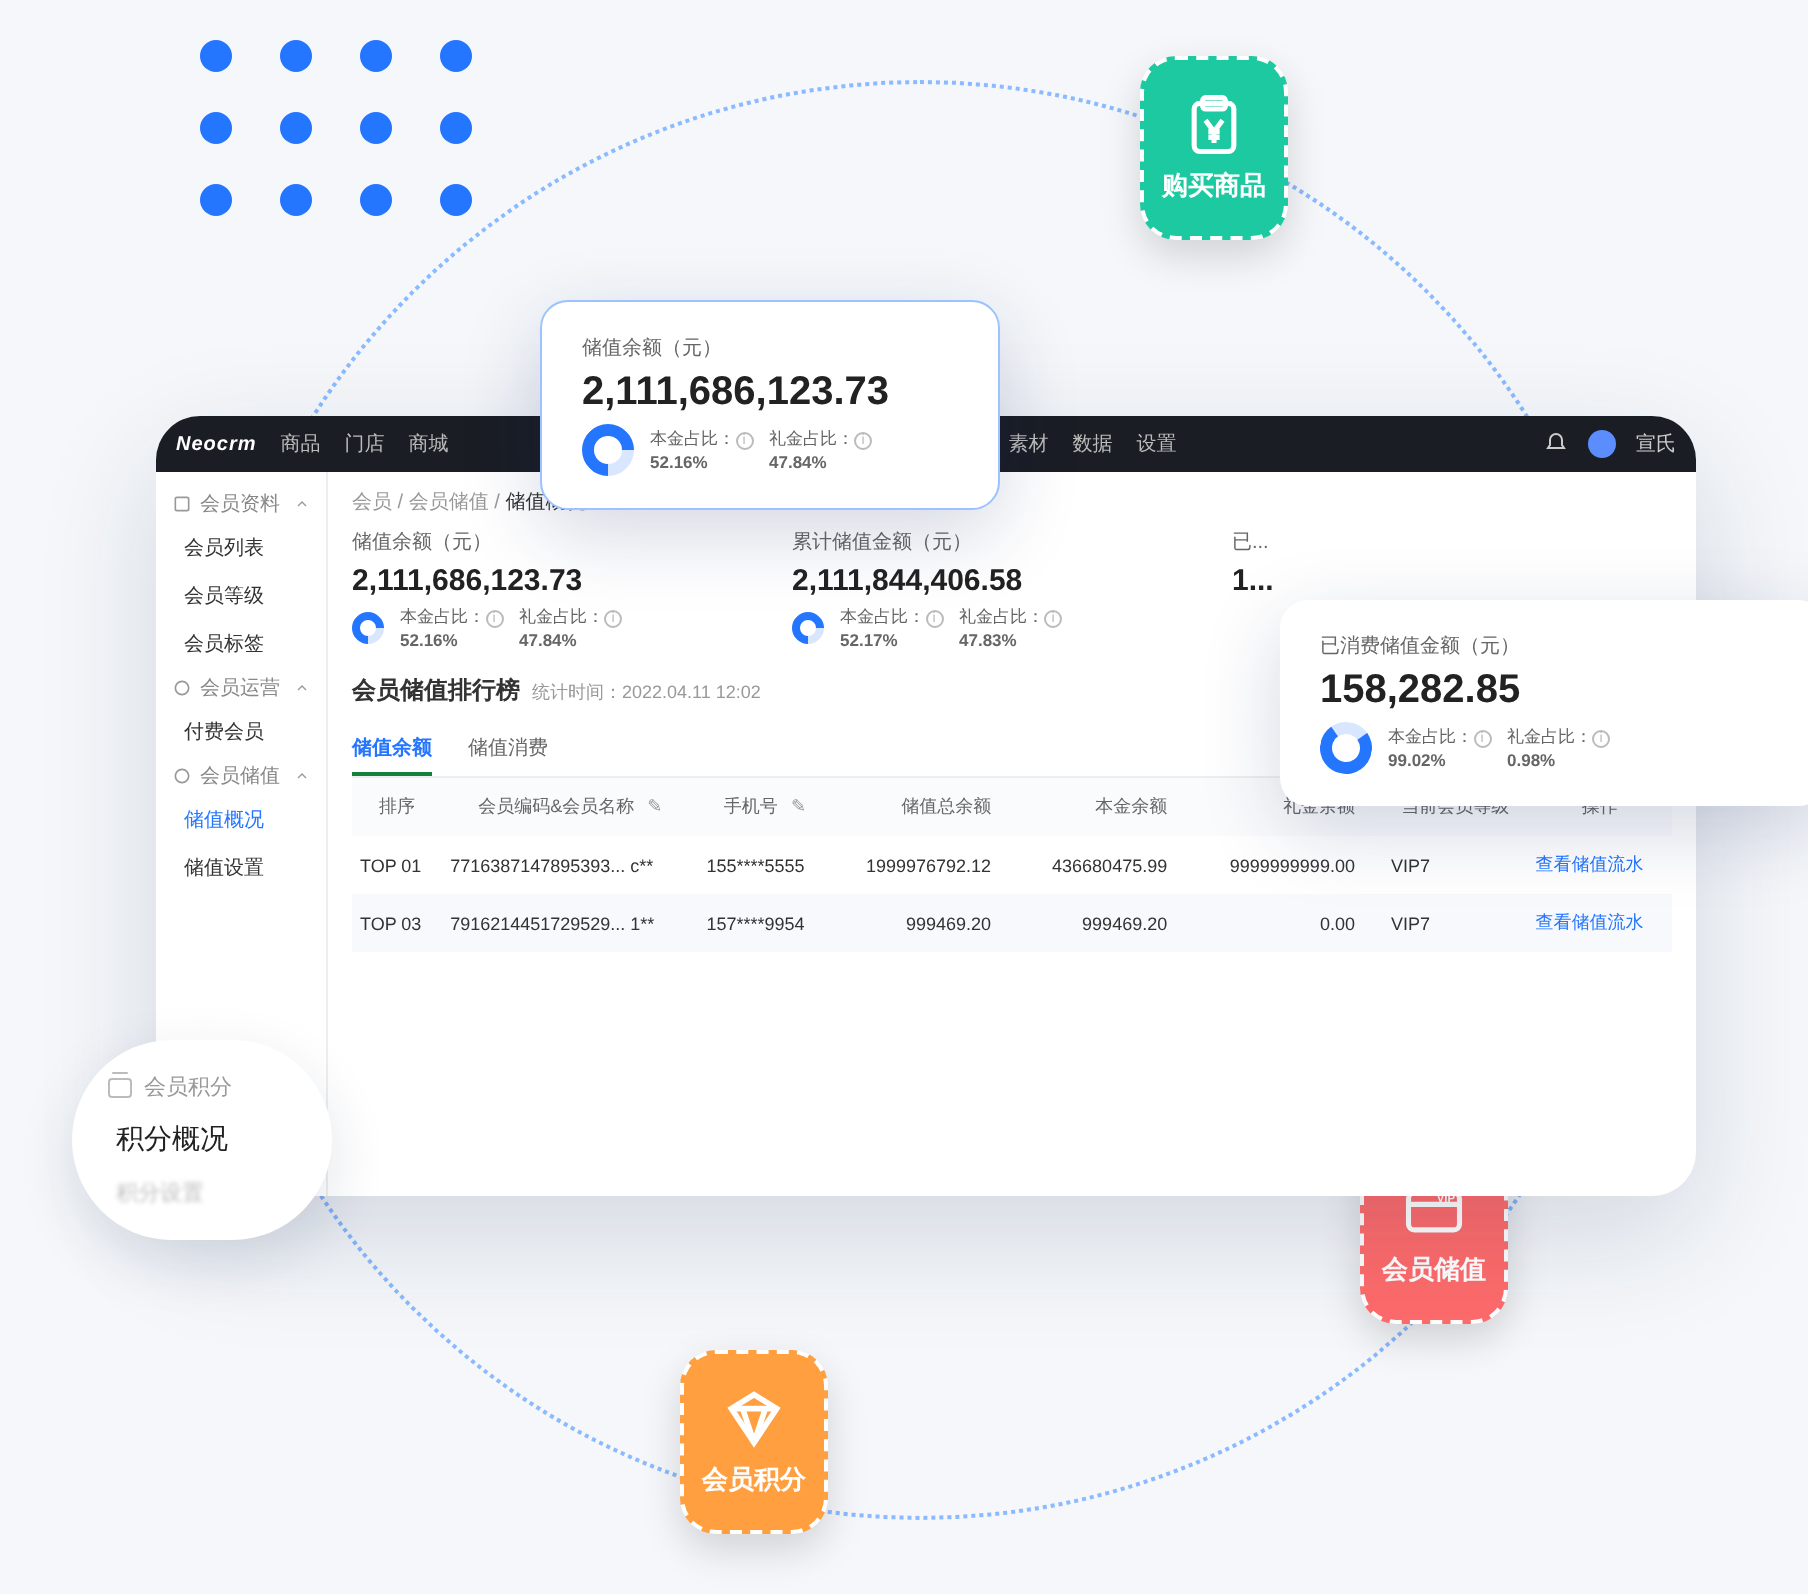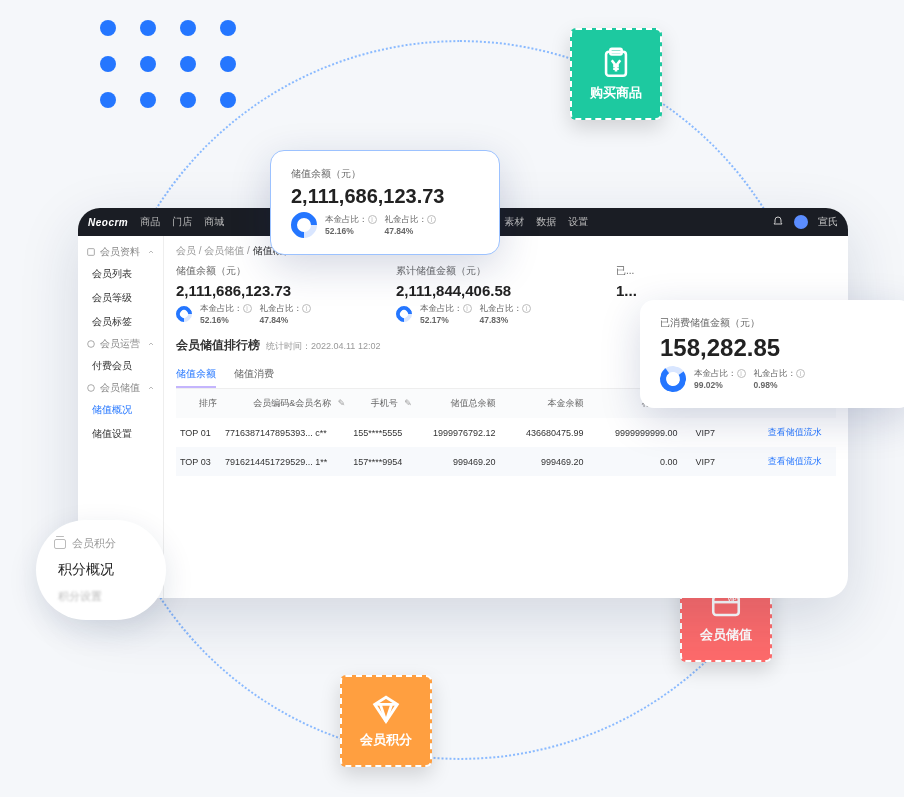--- a/index.html
+++ b/index.html
@@ -3,21 +3,21 @@
 <meta charset="utf-8">
 <style>
 * { margin:0; padding:0; box-sizing:border-box; font-family: -apple-system, "Helvetica Neue", Arial, sans-serif; }
 body { background:#f5f7fa; width:904px; height:797px; position:relative; overflow:hidden; }
 
 .dots { position:absolute; top:20px; left:100px; display:grid; grid-template-columns:repeat(4,20px); grid-gap:20px; }
 .dots span { width:16px; height:16px; border-radius:50%; background:#2476ff; }
 
 .orbit { position:absolute; top:40px; left:100px; width:720px; height:720px; border:2px dotted #8abaff; border-radius:50%; }
 
-.badge { position:absolute; width:92px; height:92px; border-radius:6px; border:2px dashed #fff; display:flex; flex-direction:column; align-items:center; justify-content:center; color:#fff; font-size:13px; font-weight:600; box-shadow:0 8px 20px rgba(0,0,0,.15); }
+.badge { position:absolute; width:74px; height:92px; border-radius:18px; border:2px dashed #fff; display:flex; flex-direction:column; align-items:center; justify-content:center; color:#fff; font-size:13px; font-weight:600; box-shadow:0 8px 20px rgba(0,0,0,.15); }
 .badge svg { margin-bottom:4px; }
 .badge-green { background:#1dc9a0; top:28px; left:570px; }
 .badge-orange { background:#ff9f40; bottom:30px; left:340px; }
 .badge-red { background:#ff6b6b; top:570px; left:680px; }
 
 .main-card { position:absolute; top:208px; left:78px; width:770px; height:390px; background:#fff; border-radius:22px; box-shadow:0 20px 60px rgba(20,40,80,.15); overflow:hidden; }
 
 .topbar { height:28px; background:#1a1d24; display:flex; align-items:center; padding:0 10px; font-size:10px; color:#ccc; gap:12px; }
 .topbar .logo { font-weight:700; color:#fff; font-style:italic; letter-spacing:.5px; }
 .topbar .nav-item { cursor:pointer; color:#bbb; }
@@ -40,36 +40,36 @@
 .stats-row { display:flex; gap:40px; margin-bottom:12px; }
 .stat { min-width:180px; }
 .stat-label { font-size:10px; color:#666; margin-bottom:4px; }
 .stat-value { font-size:15px; font-weight:700; color:#222; margin-bottom:4px; }
 .ratios { display:flex; align-items:center; gap:8px; font-size:8.5px; color:#666; }
 .donut-sm { width:16px; height:16px; border-radius:50%; border:4px solid #2476ff; border-right-color:#d9e6ff; transform:rotate(45deg); }
 .info-ic { width:9px; height:9px; border:1px solid #bbb; border-radius:50%; display:inline-flex; align-items:center; justify-content:center; font-size:7px; color:#bbb; }
 
 .tabs { display:flex; gap:18px; border-bottom:1px solid #eee; margin-bottom:0; font-size:10px; }
 .tab { padding:5px 0; color:#666; cursor:pointer; }
-.tab.active { color:#2476ff; border-bottom:2px solid #c4b5fd; font-weight:400; }
+.tab.active { color:#2476ff; border-bottom:2px solid #15803d; font-weight:700; }
 
 table { width:100%; border-collapse:collapse; font-size:9px; }
-th { text-align:right; padding:8px 4px; color:#666; font-weight:500; background:#fafbfc; }
+th { text-align:center; padding:8px 4px; color:#666; font-weight:500; background:#fafbfc; }
 td { padding:8px 4px; color:#333; }
 tbody tr:nth-child(even) { background:#f7f9fc; }
 .edit-ic { color:#999; margin-left:4px; }
 .link { color:#2476ff; cursor:pointer; }
 .num { text-align:right; padding-right:14px; }
 
 .float-card { position:absolute; background:#fff; border-radius:14px; box-shadow:0 12px 40px rgba(20,40,100,.18); padding:16px 20px; }
 .fc1 { top:150px; left:270px; width:230px; border:1px solid #9cc2ff; }
 .fc1 .stat-value { font-size:20px; }
 .fc1 .donut-sm { width:26px; height:26px; border-width:6px; }
 .fc2 { top:300px; left:640px; width:273px; }
-.fc2 .stat-value { font-size:24px; }
+.fc2 .stat-value { font-size:20px; }
 .fc2 .donut-sm { width:26px; height:26px; border-width:6px; border-color:#2476ff; border-right-color:#2476ff; border-top-color:#d9e6ff; transform:rotate(10deg);}
 
 .pill { position:absolute; top:520px; left:36px; width:130px; height:100px; background:#fff; border-radius:50px; box-shadow:0 10px 30px rgba(20,40,80,.12); padding:16px 18px; font-size:12px; }
 .pill .hdr { color:#999; display:flex; align-items:center; gap:6px; font-size:11px; margin-bottom:10px; }
 .pill .main { font-size:14px; color:#222; font-weight:400; margin-bottom:10px; padding-left:4px;}
 .pill .faded { font-size:11px; color:#bbb; padding-left:4px; filter:blur(1px);}
 .stack-ic { width:12px; height:10px; border:1.5px solid #bbb; border-radius:2px; position:relative; }
 .stack-ic::before { content:''; position:absolute; top:-4px; left:1px; width:8px; height:1.5px; background:#bbb; border-radius:1px;}
 </style>
 </head>

